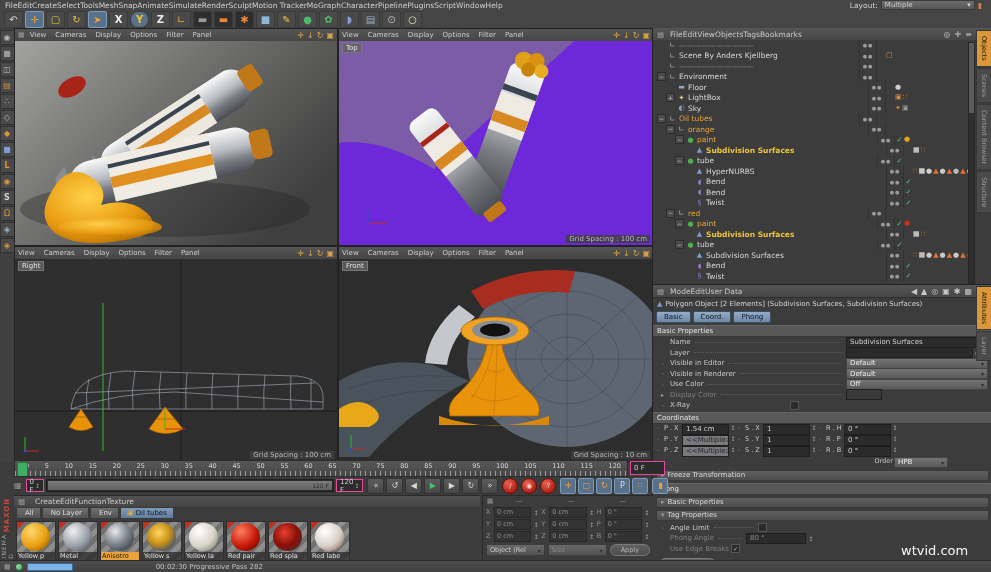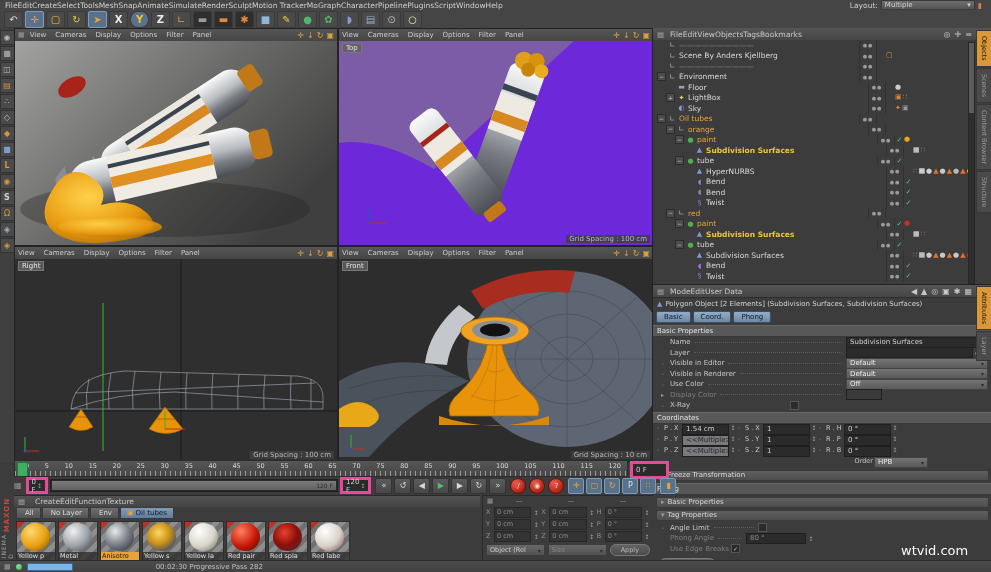--- a/index.html
+++ b/index.html
@@ -81,21 +81,21 @@
   .cf{width:47px;flex:none;display:flex}
   .bar{background:linear-gradient(#606060,#4d4d4d);border:1px solid #3a3a3a;height:9px;border-radius:2px;display:flex;align-items:center;padding:0 4px;font-size:7px;margin:2px 3px;color:#d8d8d8;gap:3px}
   .pillbtn{border:1px solid #7a7a7a;border-radius:8px;padding:0 9px;height:11px;font-size:7px;color:#cfcfcf;background:linear-gradient(#616161,#4b4b4b);display:inline-flex;align-items:center;margin:4px 0 0 6px}
   
   #ruler{left:14px;top:460px;width:612px;height:15px;background:linear-gradient(#565656,#474747);border:1px solid #2c2c2c;overflow:hidden}
   #ruler-nums{display:flex;justify-content:space-between;padding:1px 6px 0 10px;font-size:6.5px;color:#d6d6d6}
   #ruler-ticks{position:absolute;left:0;bottom:0;width:100%;height:5px;background:repeating-linear-gradient(90deg,#9a9a9a 0 1px,transparent 1px 5px)}
   #playhead{position:absolute;left:2px;top:1px;width:9px;height:13px;background:#3fae62;border:1px solid #1e7a40}
   #curframe{left:630px;top:461px;width:27px;height:12px}
   #transport{left:14px;top:477px;width:638px;height:17px;display:flex;align-items:center;gap:2px}
-  .tfld{background:#2b2b2b;border:3px solid #ec4899;height:11px;display:flex;align-items:center;padding:0 3px;font-size:7px;color:#d0d0d0}
+  .tfld{background:#2b2b2b;border:1px solid #ec4899;height:11px;display:flex;align-items:center;padding:0 3px;font-size:7px;color:#d0d0d0}
   #tl-slider{flex:none;width:286px;height:11px;background:#2b2b2b;border:1px solid #1f1f1f;position:relative}
   #tl-slider .sthumb{position:absolute;inset:1px;background:linear-gradient(#7c7c7c,#606060);display:flex;align-items:center;justify-content:flex-end;padding-right:3px;font-size:6px;color:#2c2c2c}
   .pbtn{width:15px;height:14px;flex:none;display:flex;align-items:center;justify-content:center;background:linear-gradient(#5c5c5c,#474747);border:1px solid #333;border-radius:2px;font-size:8px;color:#d8d8d8}
   .rbtn{width:14px;height:14px;flex:none;border-radius:8px;background:radial-gradient(circle at 35% 30%,#e86050,#b02418 70%);border:1px solid #6a1008;color:#f8d8d0;display:flex;align-items:center;justify-content:center;font-size:7px}
   .kbtn{width:14px;height:14px;flex:none;display:flex;align-items:center;justify-content:center;background:#5a718a;border:1px solid #7a9cc0;border-radius:2px;color:#e8a43a;font-size:8px}
   .kbtn.circ{color:#cfe0f0;border-radius:2px}
   
   #mats{left:14px;top:495px;width:466px;height:65px;background:#3c3c3c;border-top:1px solid #2a2a2a}
   #mat-menu{height:11px;display:flex;align-items:center;gap:10px;font-size:7.5px;padding:0 4px;background:linear-gradient(#525252,#454545)}
   #mat-tabs{height:12px;display:flex;align-items:center;gap:1px;padding:0 2px}
@@ -952,21 +952,21 @@
           <span class="fld">1</span>
         </span>
         <span class="spin">↕</span>
       <span class="acirc">◦</span>
         <span class="cl">R . B</span>
       <span class="cf">
           <span class="fld">0 °</span>
         </span>
         <span class="spin">↕</span>
     </div>
-    <div class="crow" style="justify-content:flex-end;padding-right:64px;">
+    <div class="crow" style="justify-content:flex-end;padding-right:44px;">
       <span>Order</span>
       <span class="dd" style="flex:none;width:46px">
           <span>HPB</span>
           <span class="car">▾</span>
         </span>
     </div>
 
     <div class="bar">
         <span style="color:#9a9a9a">▸</span>
         <span>Freeze Transformation</span>

